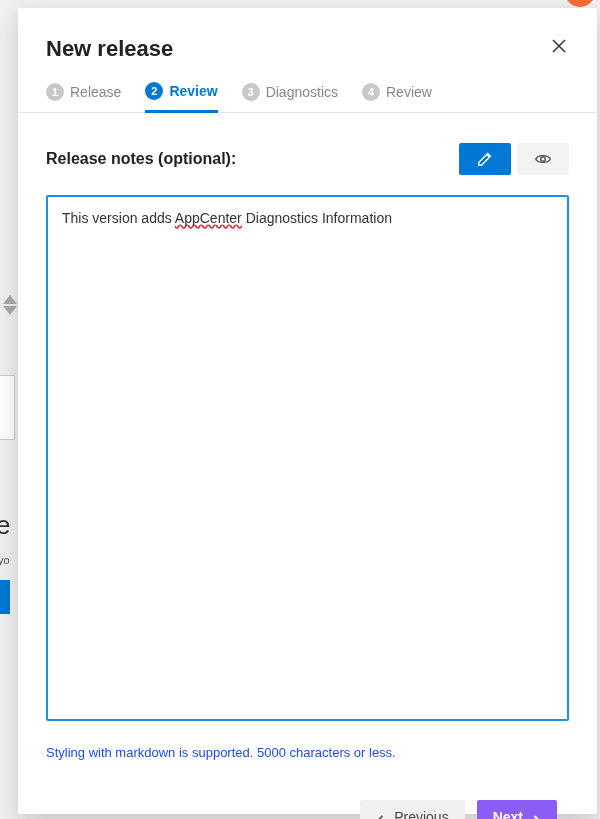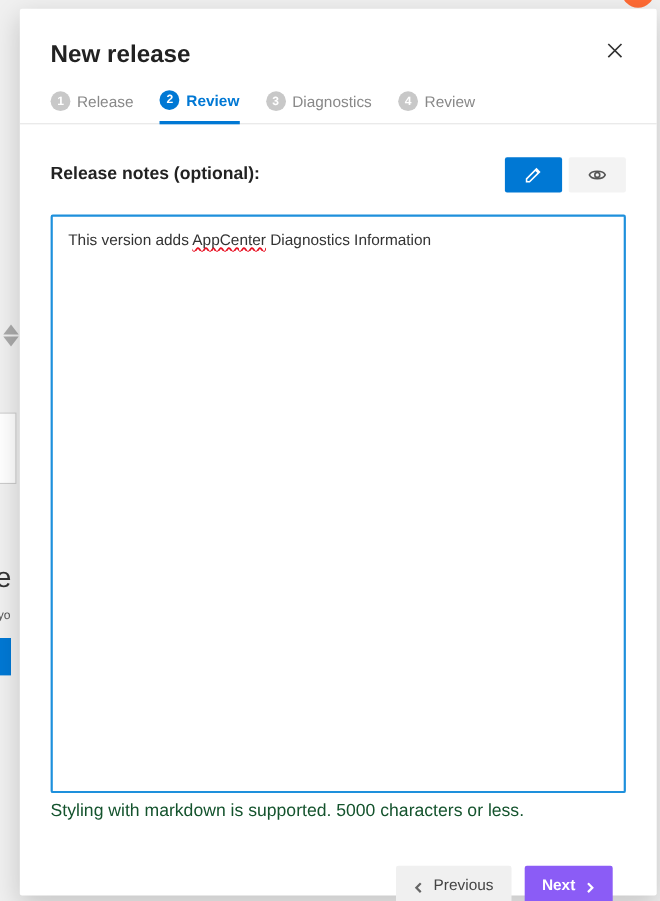--- a/index.html
+++ b/index.html
@@ -147,23 +147,23 @@
   border: 2px solid #1e90dc;
   border-radius: 2px;
   padding: 12px 14px;
   font-size: 14px;
   color: #333;
   line-height: 1.4;
   overflow: auto;
   cursor: text;
 }
 .helper-text {
-  font-size: 16px;
-  color: #14532d;
-  margin-top: 8px;
+  font-size: 13px;
+  color: #1d4ed8;
+  margin-top: 24px;
 }
 .footer {
   display: flex;
   justify-content: flex-end;
   gap: 12px;
   padding: 30px 40px 30px 28px;
   align-items: center;
 }
 .btn {
   height: 34px;

